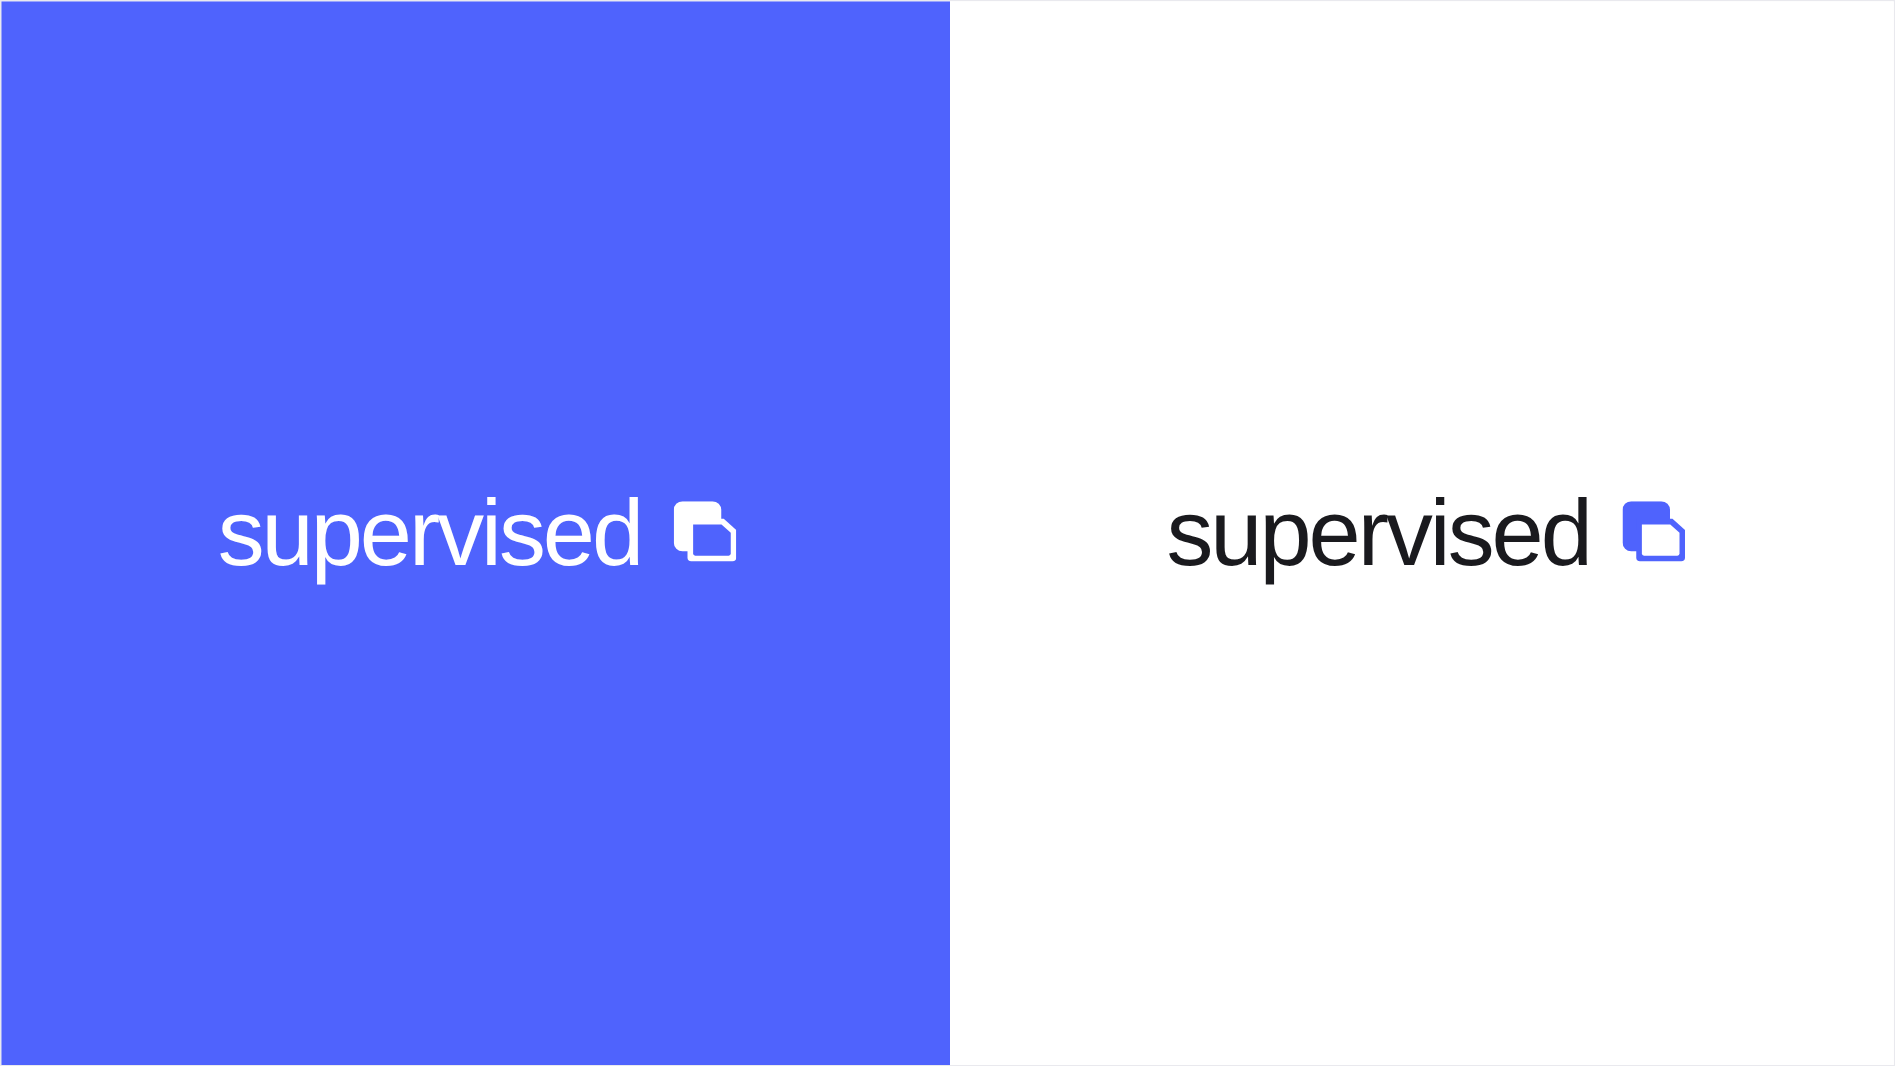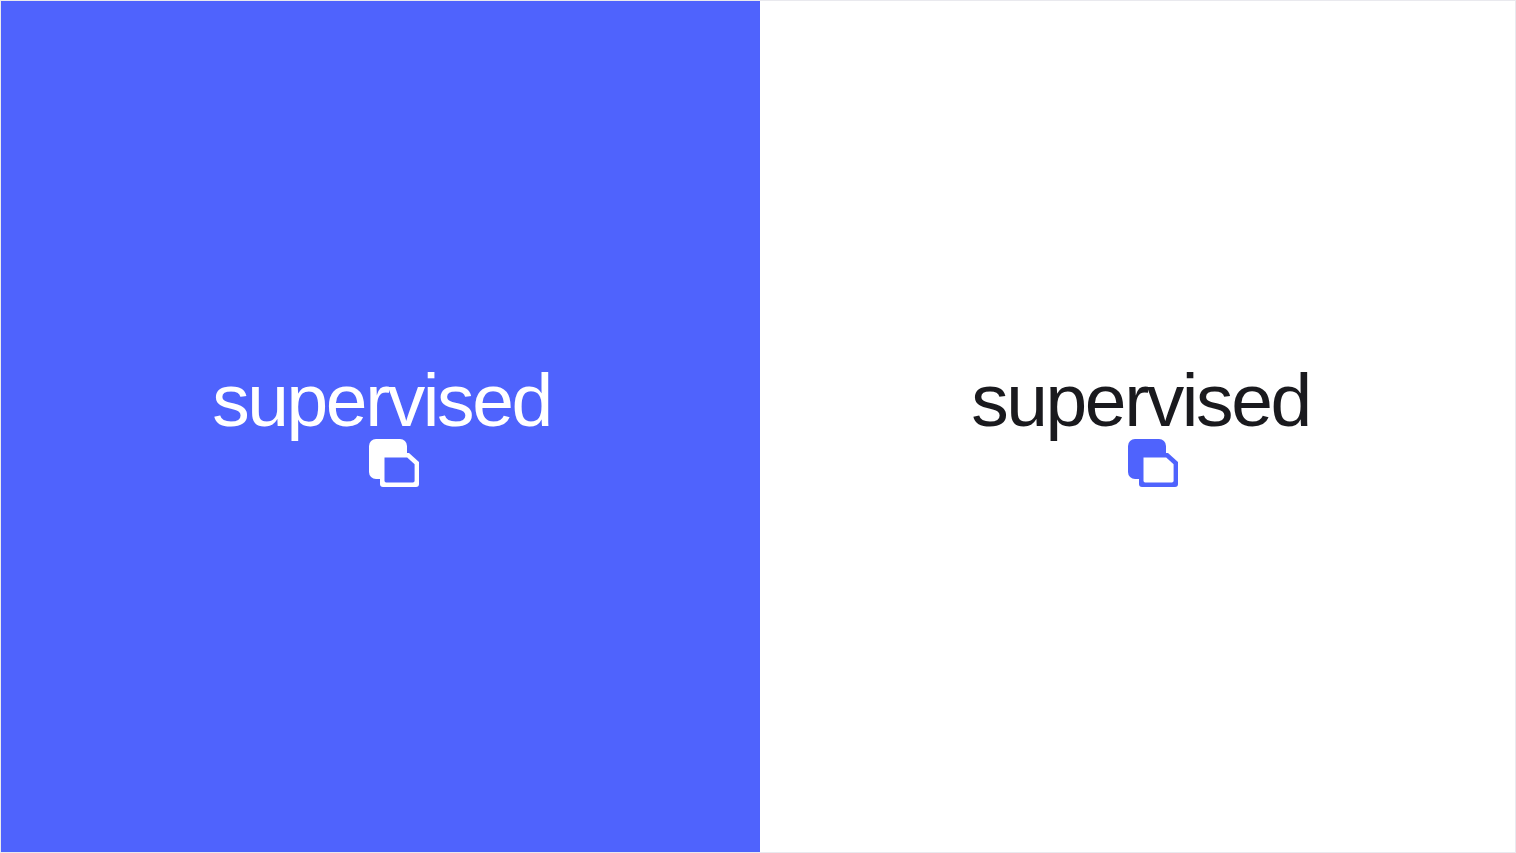--- a/index.html
+++ b/index.html
@@ -40,21 +40,20 @@
     left: 759px;
     width: 757px;
     background: #ffffff;
   }
 
   
   .lockup {
     display: flex;
     align-items: center;
     margin-top: -2px;
-    flex-direction: column;
   }
   .lockup-blue  { margin-left: 2px; }
   .lockup-white { margin-left: 4px; }
 
   .wordmark {
     font-family: "Liberation Sans", sans-serif;
     font-size: 75px;
     font-weight: 400;
     letter-spacing: -2.4px;
     line-height: 1;

